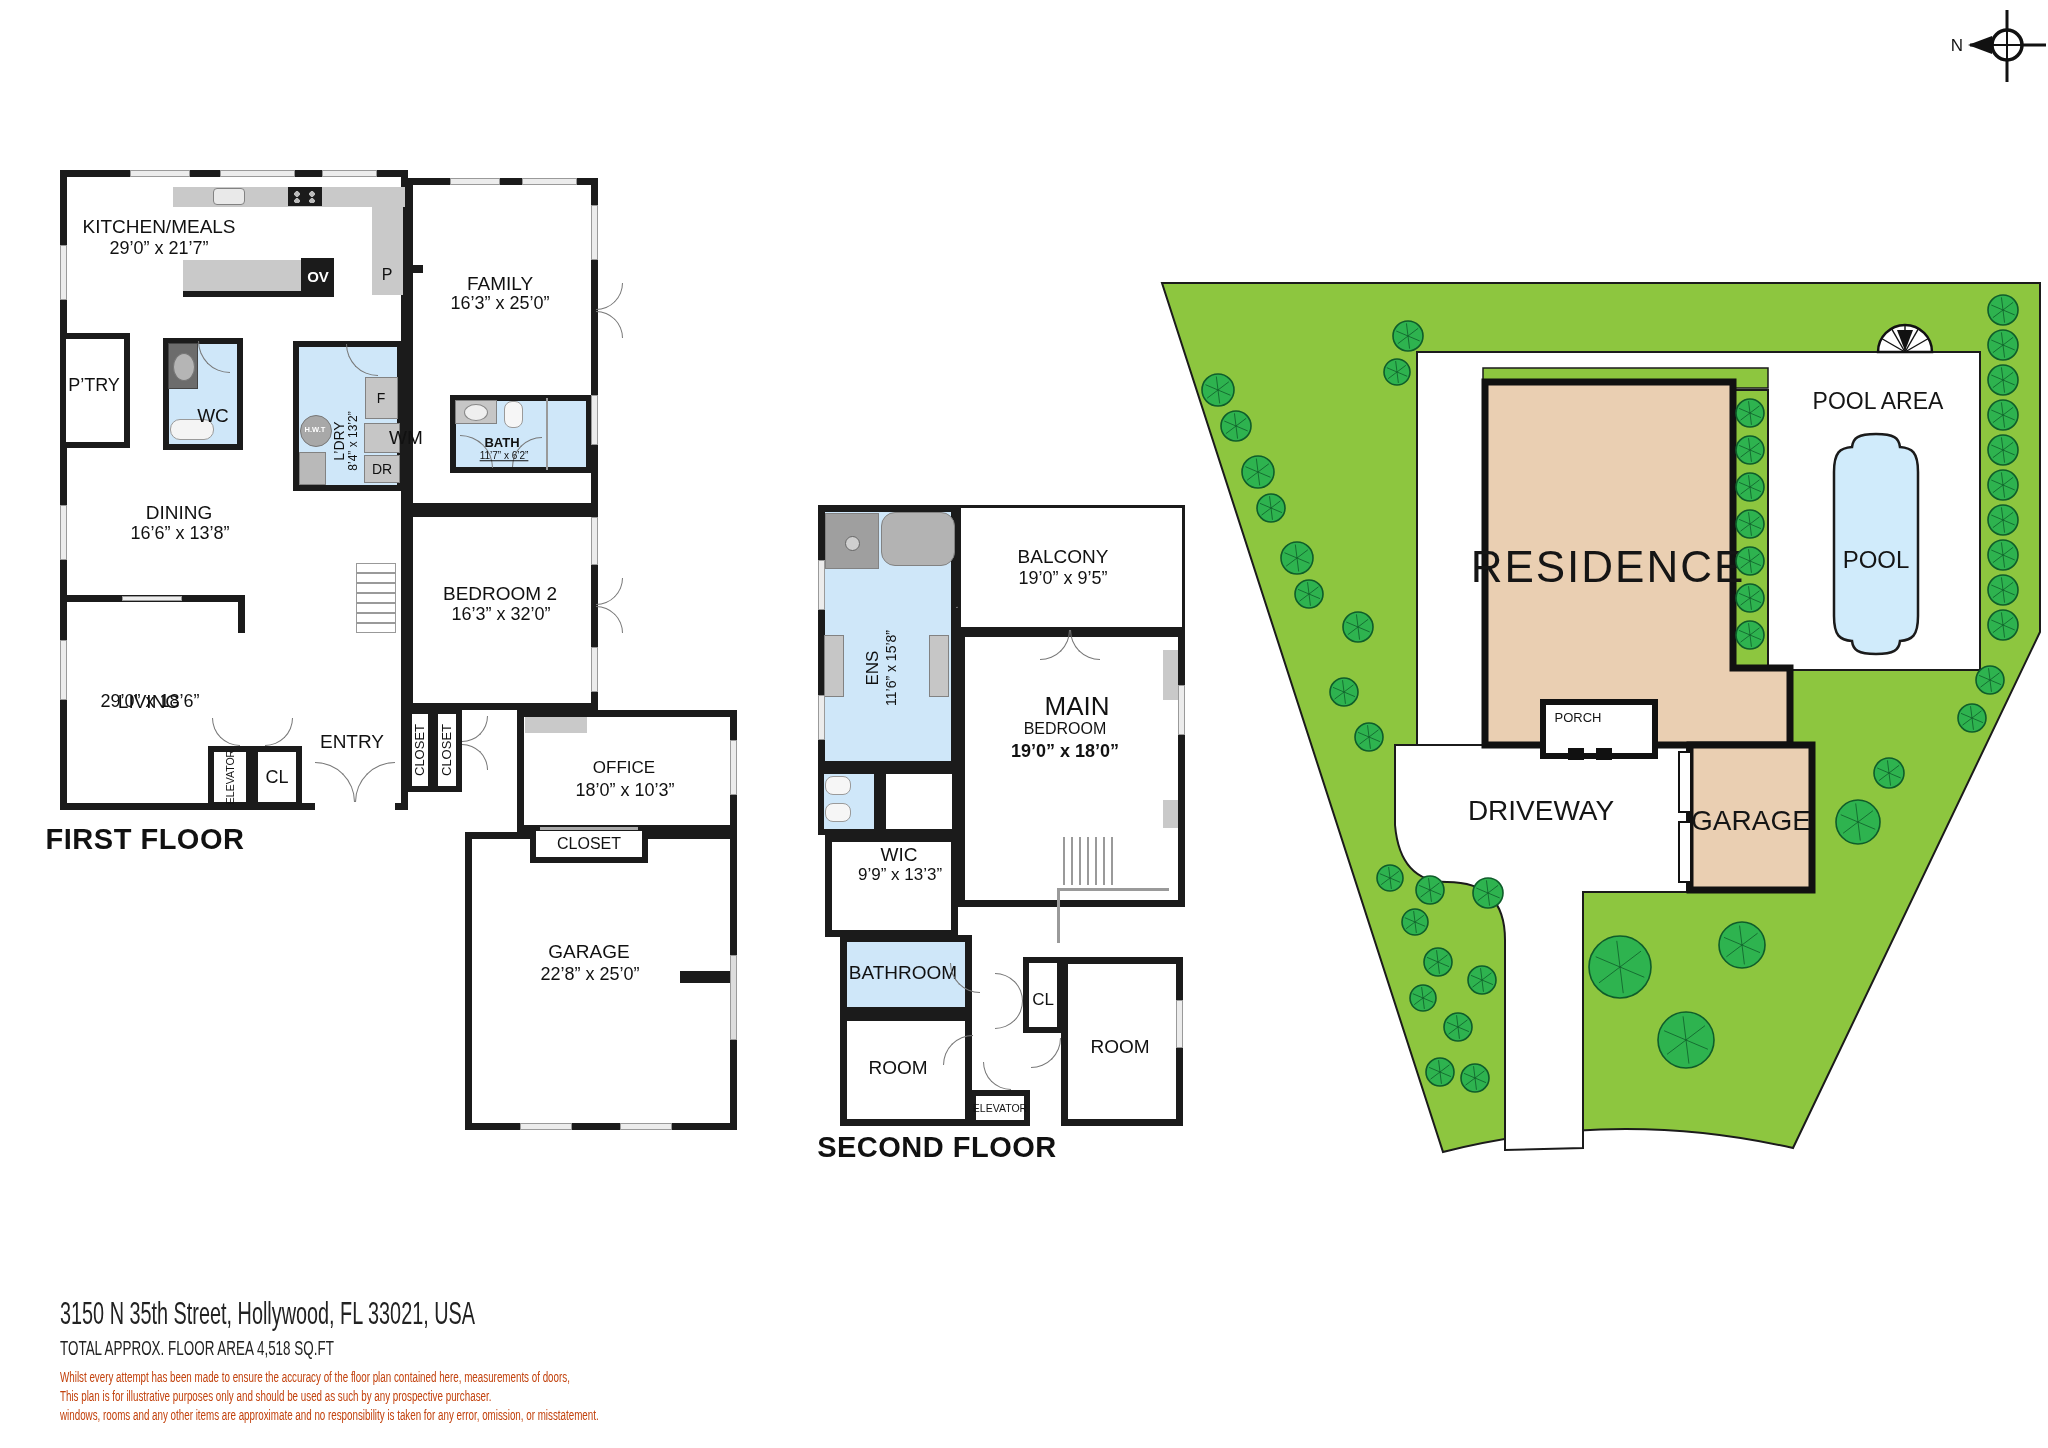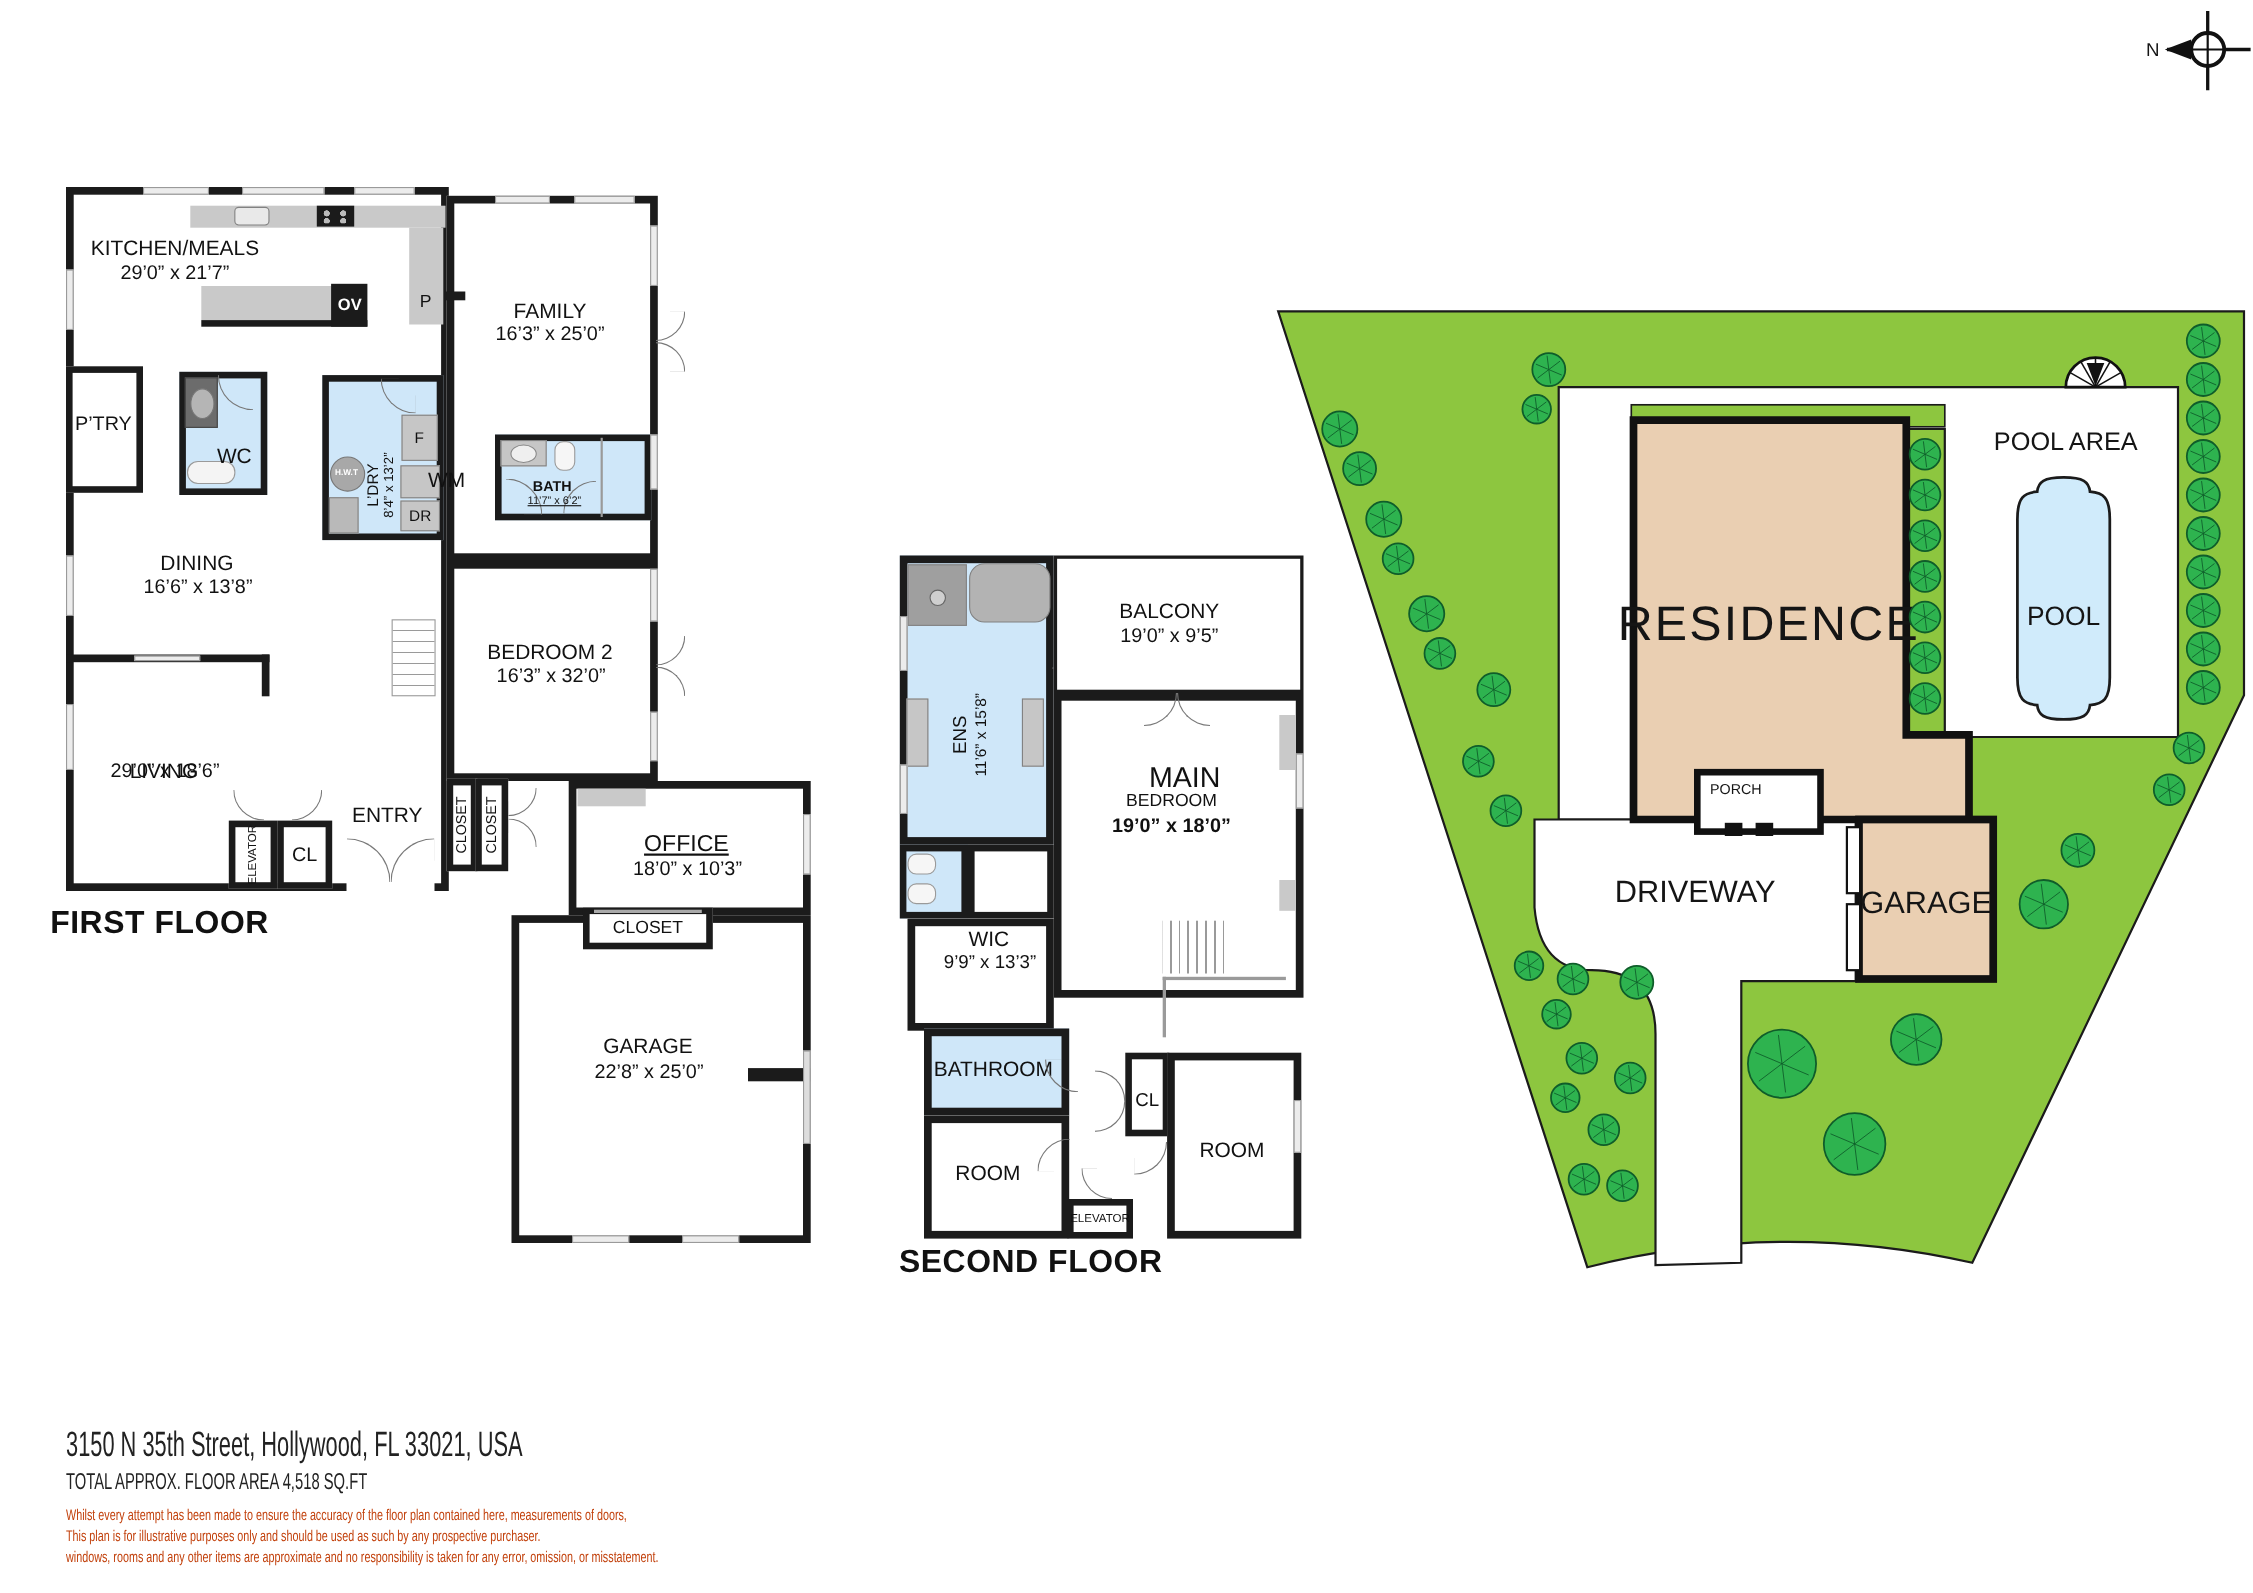--- a/index.html
+++ b/index.html
@@ -124,21 +124,21 @@
 
     <div class="room" style="left:346px;top:543px;width:28px;height:84px;"></div>
     <div class="room" style="left:372px;top:543px;width:30px;height:84px;"></div>
     <div class="lbl v" style="left:360px;top:585px;font-size:13px;">CLOSET</div>
     <div class="lbl v" style="left:387px;top:585px;font-size:13px;">CLOSET</div>
     <div class="door d-br" style="left:402px;top:551px;width:26px;height:26px;"></div>
     <div class="door d-tr" style="left:402px;top:579px;width:26px;height:26px;"></div>
 
     <div class="room thick" style="left:457px;top:545px;width:220px;height:122px;"></div>
     <div class="gray" style="left:465px;top:552px;width:62px;height:16px;"></div>
-    <div class="lbl" style="left:564px;top:603px;font-size:21px;text-decoration:underline;">OFFICE</div>
+    <div class="lbl" style="left:564px;top:603px;font-size:17px;">OFFICE</div>
     <div class="lbl" style="left:565px;top:625px;font-size:18px;">18’0” x 10’3”</div>
 
     <div class="room thick" style="left:405px;top:667px;width:272px;height:298px;"></div>
     <div class="room" style="left:470px;top:660px;width:118px;height:38px;"></div>
     <div class="abs" style="left:480px;top:662px;width:98px;height:3px;background:#aaa;"></div>
     <div class="lbl" style="left:529px;top:679px;font-size:16px;">CLOSET</div>
     <div class="lbl" style="left:529px;top:787px;font-size:19px;">GARAGE</div>
     <div class="lbl" style="left:530px;top:809px;font-size:18px;">22’8” x 25’0”</div>
     <div class="blk" style="left:620px;top:806px;width:57px;height:12px;"></div>
     <div class="win" style="left:670px;top:790px;width:7px;height:85px;background:#ddd;"></div>

